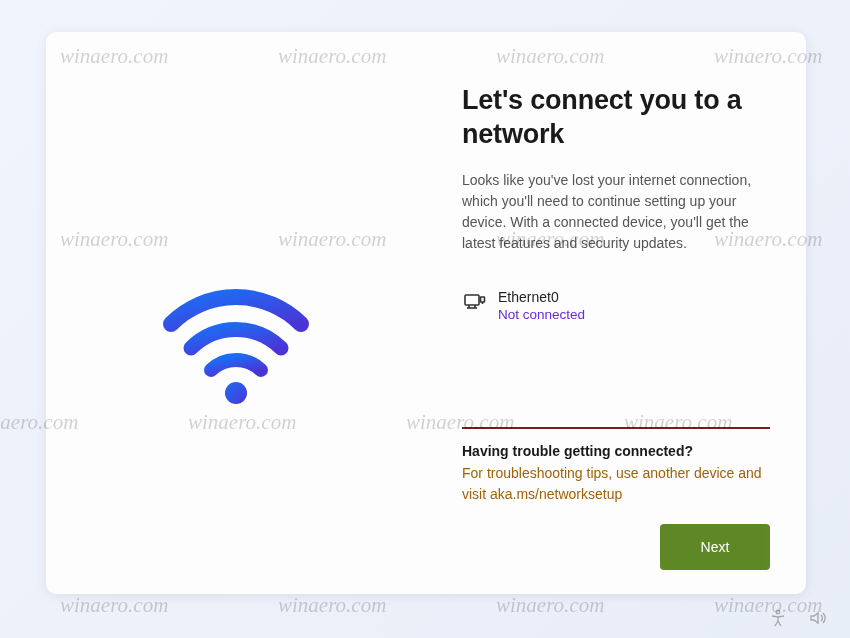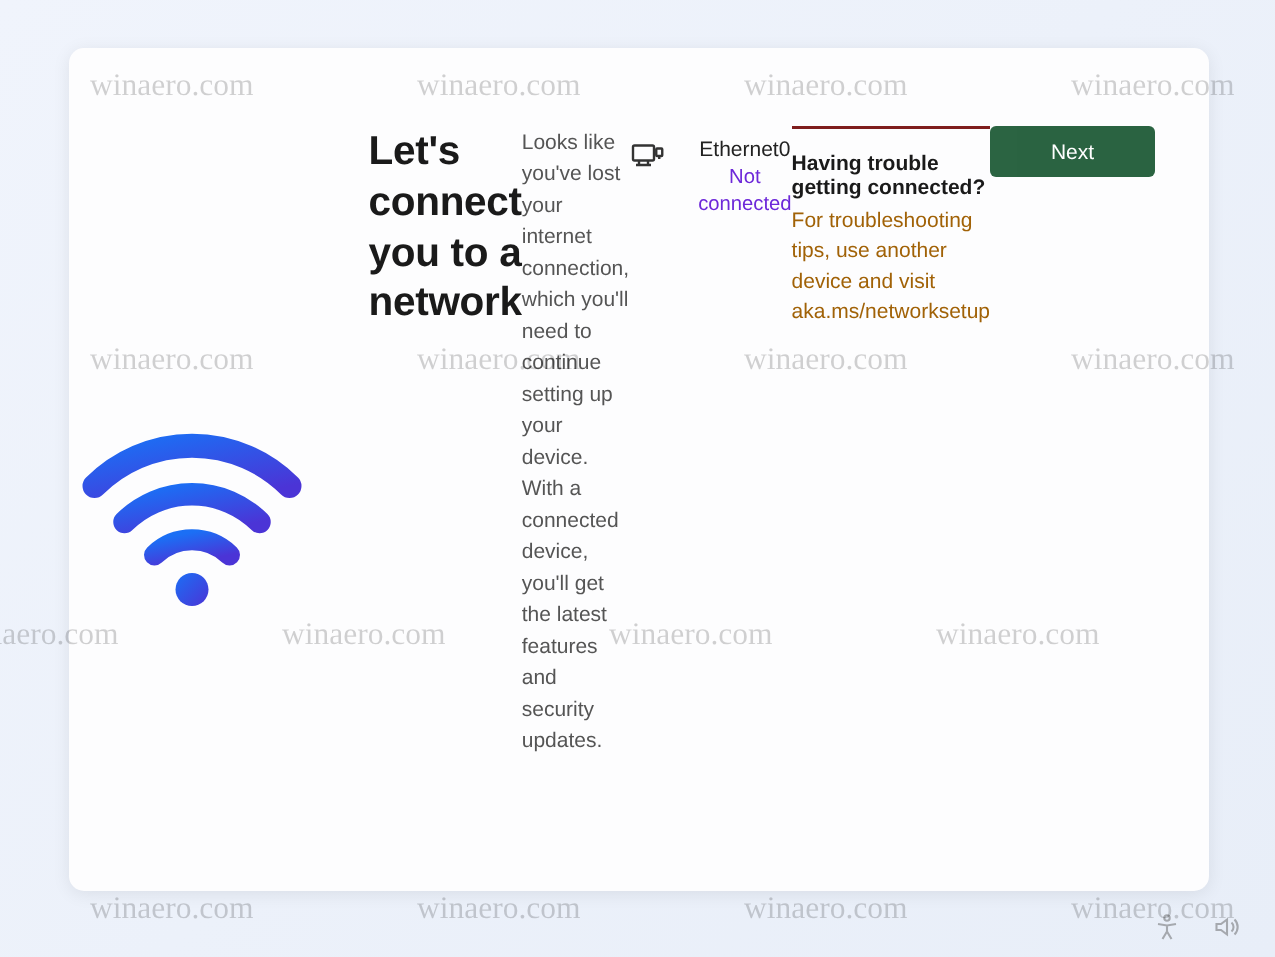--- a/index.html
+++ b/index.html
@@ -28,44 +28,43 @@
     align-items: center;
     justify-content: center;
   }
   .wifi-illustration {
     margin-top: 60px;
   }
   .right-pane {
     flex: 1;
     padding: 52px 36px 24px 36px;
     display: flex;
-    flex-direction: row;
+    flex-direction: column;
   }
   .title {
     font-size: 27px;
     font-weight: 600;
     color: #1a1a1a;
     line-height: 1.25;
     margin-bottom: 18px;
     letter-spacing: -0.2px;
   }
   .subtitle {
     font-size: 14px;
     color: #555;
     line-height: 1.5;
     margin-bottom: 28px;
     max-width: 320px;
   }
   .network-item {
     display: flex;
     align-items: flex-start;
-    gap: 22px;
+    gap: 12px;
     padding: 6px 0;
     cursor: default;
-    text-align: center;
   }
   .network-icon {
     width: 24px;
     height: 24px;
     flex-shrink: 0;
     margin-top: 2px;
   }
   .network-text {
     display: flex;
     flex-direction: column;
@@ -96,22 +95,22 @@
     color: #a16207;
     line-height: 1.45;
     max-width: 320px;
   }
   .button-row {
     display: flex;
     justify-content: flex-end;
   }
   .btn-next {
     min-width: 110px;
-    height: 34px;
-    background: #14532d;
+    height: 46px;
+    background: #4d7c0f;
     color: #fff;
     border: none;
     border-radius: 4px;
     font-size: 14px;
     font-family: inherit;
     cursor: not-allowed;
     opacity: 0.9;
   }
   .taskbar-icons {
     position: absolute;
@@ -122,20 +121,21 @@
     align-items: center;
   }
   .tb-icon {
     width: 20px;
     height: 20px;
     opacity: 0.45;
   }
   .watermark {
     position: absolute;
     font-family: Georgia, 'Times New Roman', serif;
+    font-style: italic;
     font-size: 21px;
     color: rgba(0,0,0,0.18);
     pointer-events: none;
     white-space: nowrap;
   }
 </style>
 </head>
 <body>
 
 <div class="card">

